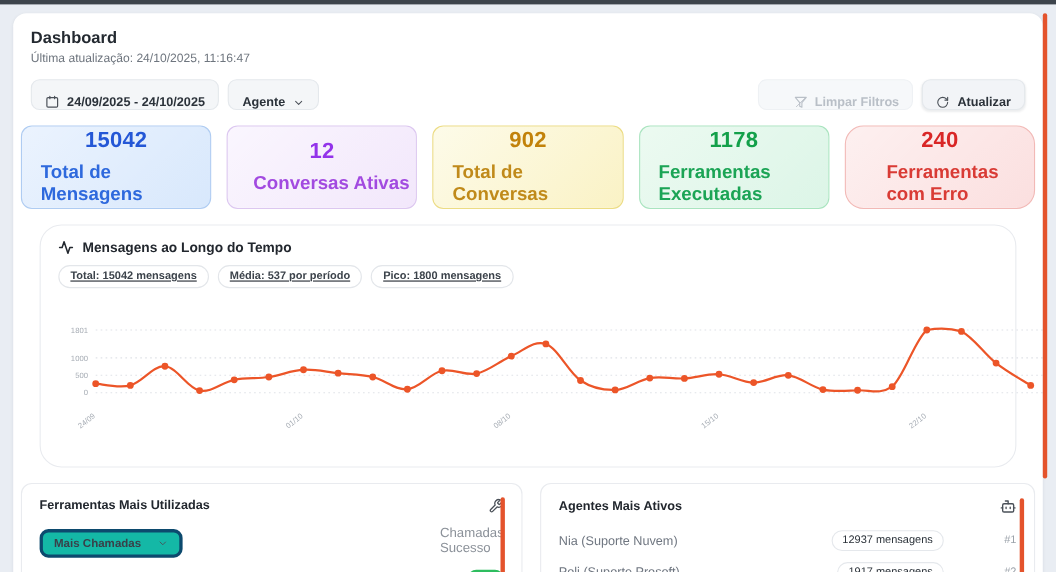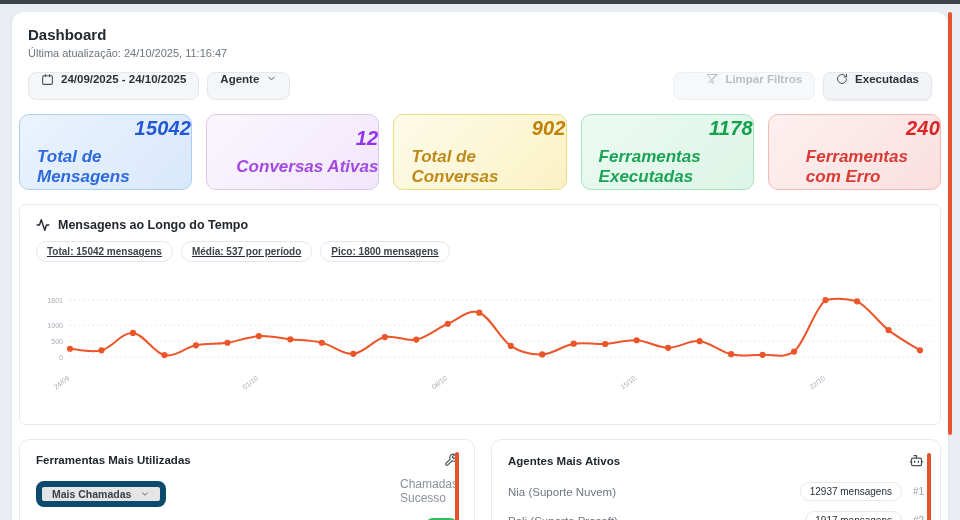--- a/index.html
+++ b/index.html
@@ -17,43 +17,42 @@
     box-shadow: 0 1px 3px rgba(16,24,40,.08);
     padding: 12px 4px 4px;
   }
   
   .page-head { margin: 2px 12px 0; }
   .page-title { font-size: 15px; font-weight: bold; color: #232930; }
   .page-sub { font-size: 11px; color: #6e757e; margin-top: 4px; }
   
   .filter-row { display: flex; align-items: center; gap: 8px; margin: 13px 12px 0; }
   .pill {
-    display: inline-flex; align-items: flex-start; gap: 7px; height: 28px;
+    display: inline-flex; align-items: flex-end; gap: 7px; height: 28px;
     background: #f4f6f8; border: 1px solid #e4e8ec; border-radius: 8px;
     padding: 0 12px; font-size: 11.5px; font-weight: bold; color: #2b323a;
     cursor: pointer;
   }
   .pill svg { flex: 0 0 auto; }
   .pill.muted { color: #b9bfc7; background: #f6f8fa; border-color: #eef1f4; padding-left: 32px; }
   .pill.raised { box-shadow: 0 1px 2px rgba(16,24,40,.08); background: #f2f4f7; }
   .spacer { flex: 1; }
   .chev { stroke: #8a9097; }
   
   .stats-row { display: flex; gap: 14px; margin: 14px 3px 0; }
   .stat {
     flex: 1; height: 76px; border-radius: 10px; border: 1px solid #ddd;
-    display: flex; flex-direction: column; align-items: flex-end; justify-content: center; gap: 7px;
+    display: flex; flex-direction: column; align-items: center; justify-content: center; gap: 7px;
     cursor: default;
-    font-style: italic;
   }
   .stat-value { font-size: 20px; font-weight: bold; letter-spacing: .2px; }
   .stat-label { font-size: 17px; font-weight: bold; margin-left: 17px; }
   
   .chart-card {
-    margin: 14px 3px 0; border: 1px solid #e9ebef; border-radius: 6px;
+    margin: 14px 20px 0; border: 1px solid #e9ebef; border-radius: 20px;
     padding: 13px 16px; height: 221px; background: #fff;
   }
   .chart-title-row { display: flex; align-items: center; gap: 8px; }
   .chart-title { font-size: 12.5px; font-weight: bold; color: #22272e; }
   .badge-row { display: flex; gap: 8px; margin-top: 9px; text-decoration: underline; }
   .cbadge {
     border: 1px solid #e3e6ea; border-radius: 999px; padding: 4px 10px;
     font-size: 10px; font-weight: bold; color: #3c434b; background: #fff;
   }
   .chart-wrap { margin-top: 24px; }
@@ -62,37 +61,37 @@
   .panel {
     border: 1px solid #e9ebef; border-radius: 10px; background: #fff;
     padding: 13px 16px; height: 160px; overflow: hidden;
   }
   .panel-left { width: 456px; }
   .panel-right { flex: 1; }
   .panel-head { display: flex; align-items: center; justify-content: space-between; gap: 40px; }
   .panel-title { font-size: 11.5px; font-weight: bold; color: #22272e; }
   .tools-controls { display: flex; align-items: flex-end; justify-content: space-between; margin-top: 10px; }
   .select-pill {
-    width: 130px; height: 26px; background: #e5e5e5; border: 6px solid #0c4a6e;
+    width: 130px; height: 26px; background: #14b8a6; border: 3px solid #0c4a6e;
     border-radius: 8px; display: flex; align-items: center; justify-content: space-between;
     padding: 0 10px; font-size: 10.5px; font-weight: bold; color: #394049; cursor: pointer;
   }
   .col-heads { display: flex; font-size: 12px; color: #8b9199; padding-bottom: 2px; flex-direction: column; }
   .col-calls { width: 62px; text-align: right; }
   .col-succ { width: 50px; text-align: right; }
   .tool-row { display: flex; align-items: center; margin-top: 11px; }
   .tool-name { flex: 1; font-size: 11.5px; font-weight: 600; color: #21262d; }
   .tool-calls { width: 62px; text-align: right; font-size: 12px; font-weight: bold; color: #1e242b; }
   .tool-badge-cell { width: 50px; display: flex; justify-content: flex-end; }
   .succ-badge {
     min-width: 33px; text-align: center; border-radius: 999px; padding: 3px 6px;
     font-size: 9px; font-weight: bold; color: #fff;
   }
   .agent-rows { margin-top: 9px; }
-  .agent-row { display: flex; align-items: center; padding: 5px 0; }
+  .agent-row { display: flex; align-items: center; padding: 5px 0; gap: 44px; }
   .agent-name { flex: 1; font-size: 11.5px; color: #6f7680; }
   .agent-count {
     border: 1px solid #e5e8ec; border-radius: 999px; padding: 3px 9px;
     font-size: 10px; font-weight: normal; color: #2a3138; background: #fff;
   }
   .agent-rank { width: 22px; text-align: right; font-size: 10px; color: #9aa1a9; }
   
   .sb { position: absolute; width: 4px; border-radius: 2px; background: #e4532c; cursor: pointer; }
   .sb-main { left: 948px; top: 12px; height: 423px; }
   .sb-left { left: 455px; top: 452px; height: 70px; }
@@ -131,42 +130,42 @@
           <polygon points="22 3 2 3 10 12.5 10 19 14 21 14 12.5"></polygon>
           <path d="M4 20 20 4" stroke-width="1.6"></path>
         </svg>
       <span>Limpar Filtros</span>
     </div>
     <div class="pill raised">
       <svg class="icon" width="12" height="12" viewBox="0 0 24 24">
           <path d="M21 12a9 9 0 1 1-9-9c2.52 0 4.93 1 6.74 2.74L21 8"></path>
           <path d="M21 3v5h-5"></path>
         </svg>
-      <span>Executadas</span>
+      <span>Atualizar</span>
     </div>
   </div>
 
   <div class="stats-row">
     <div class="stat" style="background: linear-gradient(135deg, rgb(235, 243, 254), rgb(216, 232, 252)); border-color: rgb(175, 204, 242);">
       <div class="stat-value" style="color: rgb(36, 87, 214);">15042</div>
       <div class="stat-label" style="color: rgb(46, 105, 221);">Total de Mensagens</div>
     </div>
     <div class="stat" style="background: linear-gradient(135deg, rgb(250, 246, 254), rgb(242, 231, 251)); border-color: rgb(220, 199, 240);">
       <div class="stat-value" style="color: rgb(147, 51, 234);">12</div>
       <div class="stat-label" style="color: rgb(162, 74, 224);">Conversas Ativas</div>
     </div>
     <div class="stat" style="background: linear-gradient(135deg, rgb(253, 251, 233), rgb(250, 242, 197)); border-color: rgb(236, 220, 132);">
       <div class="stat-value" style="color: rgb(194, 130, 10);">902</div>
       <div class="stat-label" style="color: rgb(192, 138, 26);">Total de Conversas</div>
     </div>
     <div class="stat" style="background: linear-gradient(135deg, rgb(236, 250, 241), rgb(220, 245, 231)); border-color: rgb(169, 228, 191);">
       <div class="stat-value" style="color: rgb(19, 160, 74);">1178</div>
       <div class="stat-label" style="color: rgb(27, 164, 85);">Ferramentas Executadas</div>
     </div>
-    <div class="stat" style="background: linear-gradient(135deg, rgb(253, 240, 240), rgb(251, 223, 223)); border-color: rgb(242, 185, 182);">
+    <div class="stat" style="background: linear-gradient(135deg, rgb(253, 240, 240), rgb(251, 223, 223)); border-color: rgb(242, 185, 182); border-radius: 17px;">
       <div class="stat-value" style="color: rgb(217, 38, 38);">240</div>
       <div class="stat-label" style="color: rgb(217, 59, 53); padding-left: 20px;">Ferramentas com Erro</div>
     </div>
   </div>
 
   <div class="chart-card">
     <div class="chart-title-row">
       <svg class="icon" width="14" height="14" viewBox="0 0 24 24" style="stroke:#22272e;stroke-width:2.4">
           <path d="M22 12h-4l-3 9L9 3l-3 9H2"></path>
         </svg>

